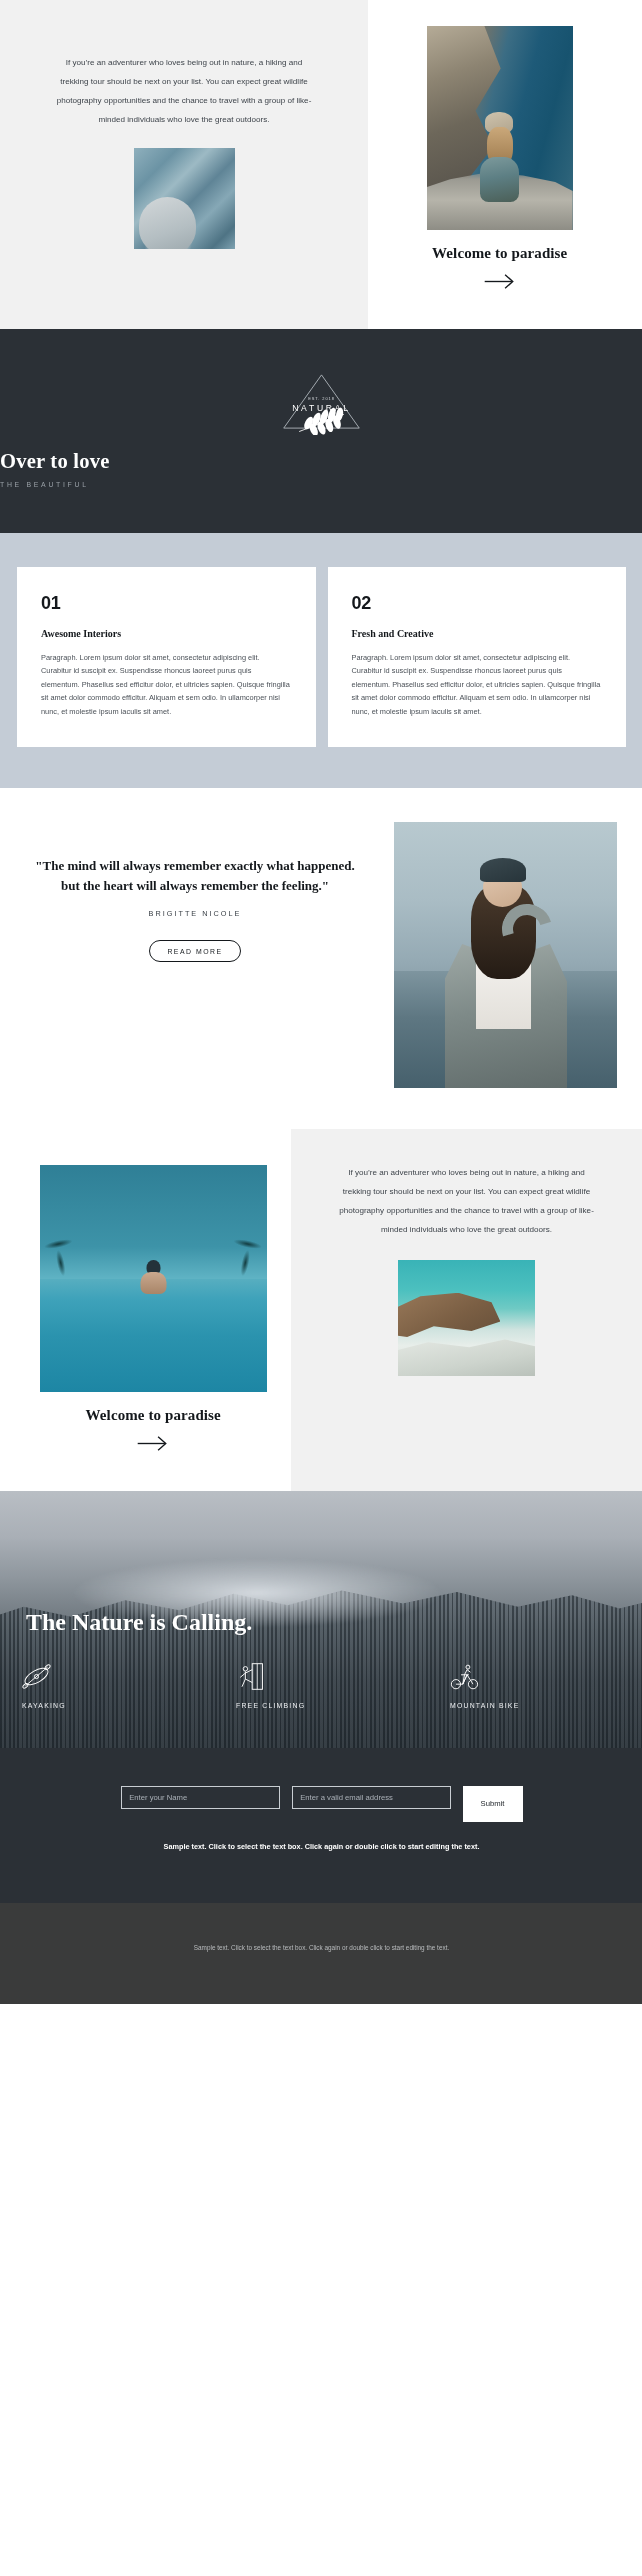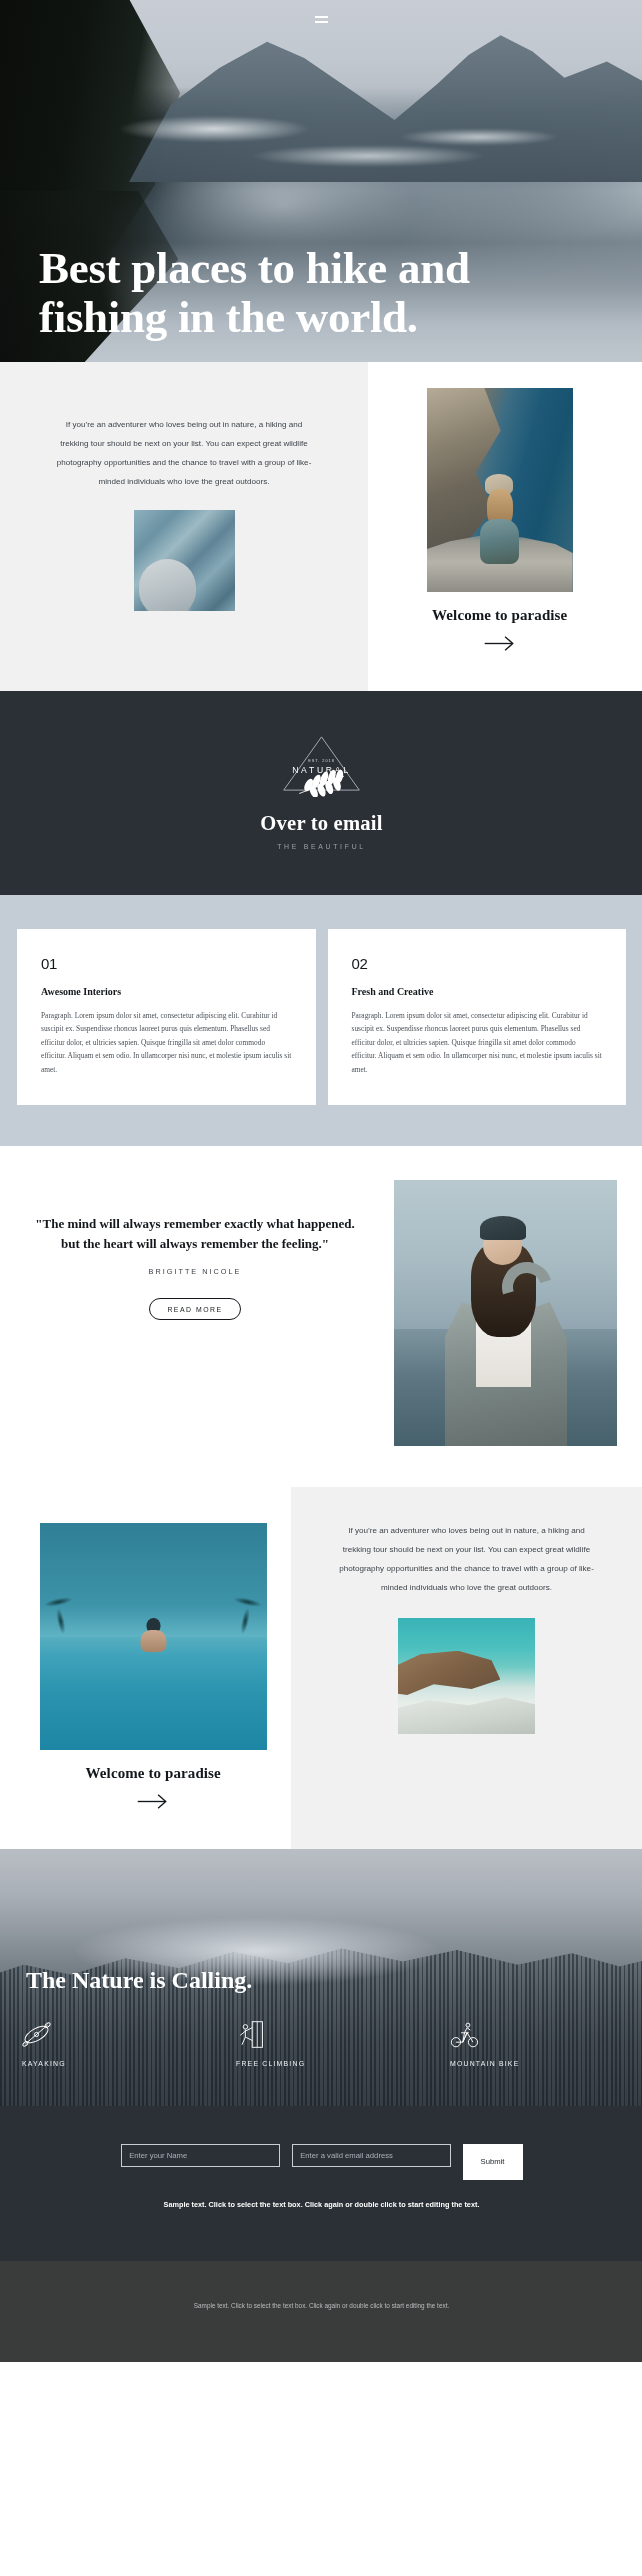--- a/index.html
+++ b/index.html
@@ -154,47 +154,47 @@
     font-size: 15px; margin-top: 14.6px; color: #14181c; letter-spacing: 0.1px;
   }
   .arrow-link {
     display: block; margin: 10.3px auto 0; width: 34px; height: 19px;
     cursor: pointer;
   }
 
   
   .brand {
     background: #2b3036; color: #ffffff;
-    padding: 39px 0 45px; text-align: center;
+    padding: 39px 0 45px; 
   }
   .logo-wrap { width: 103px; height: 67px; margin: 0 auto 15.4px; position: relative; }
   .brand-title {
     font-family: "Liberation Serif", serif; font-weight: 700;
     font-size: 20.6px; letter-spacing: 0.2px; color: #fff;
   }
   .brand-sub {
     margin-top: 7.7px; font-size: 6.9px; letter-spacing: 2.7px;
     color: #9aa1a8;
   }
 
   
   .cards {
     background: #c4ccd6; padding: 34px 17px 41px;
     display: flex; gap: 12px; justify-content: center;
   }
   .card { background: #ffffff; width: 302px; padding: 26px 24px 29px; }
   .card-num {
-    font-size: 15px; font-weight: 400; letter-spacing: -0.3px;
+    font-size: 18px; font-weight: 700; letter-spacing: -0.3px;
     color: #14181c; margin-bottom: 13.7px;
   }
   .card-title {
     font-family: "Liberation Serif", serif; font-weight: 700;
     font-size: 10px; color: #14181c; margin-bottom: 12px;
   }
-  .card-text { font-size: 7.4px; line-height: 1.82; color: #4a5057; font-family: Liberation Serif, serif; }
+  .card-text { font-size: 7.4px; line-height: 1.82; color: #4a5057; }
 
   
   .quote-sec { display: flex; background: #ffffff; padding: 34px 0 41px; }
   .quote-left { width: 394px; padding: 34px 33px 0 29px; text-align: center; }
   .quote-text {
     font-family: "Liberation Serif", serif; font-weight: 700;
     font-size: 13px; line-height: 1.55; color: #14181c;
   }
   .quote-author {
     margin-top: 13px; font-size: 7.3px; letter-spacing: 2px; color: #3a4047;
@@ -353,32 +353,20 @@
 
   
   .footer { background: #3a3b3b; padding: 39px 0 50px; text-align: center; }
   .footer-note { font-size: 6.4px; line-height: 1.85; color: #b9bcbe; }
 </style>
 </head>
 <body>
 
 <div class="page">
 
-  <section class="hero">
-    <div class="hero-photo"></div>
-    <div class="hero-fog"></div>
-    <div class="hero-reflect"></div>
-
-    <div class="menu-btn">
-      <span></span>
-      <span></span>
-    </div>
-
-    <h1 class="hero-title">Best places to hike and fishing in the world.</h1>
-  </section>
 
   <section class="intro">
     <div class="intro-left">
       <p class="intro-copy">If you’re an adventurer who loves being out in nature, a hiking and trekking tour should be next on your list. You can expect great wildlife photography opportunities and the chance to travel with a group of like-minded individuals who love the great outdoors.</p>
       <div class="intro-img-small"></div>
     </div>
     <div class="intro-right">
       <div class="paradise-img">
         <div class="paradise-person">
           <div class="cap"></div>
@@ -407,21 +395,21 @@
           <ellipse cx="63" cy="57" rx="4" ry="9" transform="rotate(20 63 57)"></ellipse>
           <ellipse cx="72" cy="55" rx="4" ry="9" transform="rotate(16 72 55)"></ellipse>
           <ellipse cx="81" cy="54" rx="4" ry="8" transform="rotate(12 81 54)"></ellipse>
           <ellipse cx="51" cy="72" rx="4" ry="7.5" transform="rotate(-24 51 72)"></ellipse>
           <ellipse cx="60" cy="70" rx="4" ry="8" transform="rotate(-22 60 70)"></ellipse>
           <ellipse cx="69" cy="67" rx="4" ry="8" transform="rotate(-20 69 67)"></ellipse>
           <ellipse cx="78" cy="63" rx="4" ry="8" transform="rotate(-18 78 63)"></ellipse>
         </g>
       </svg>
     </div>
-    <div class="brand-title">Over to email</div>
+    <div class="brand-title">Over to love</div>
     <div class="brand-sub">THE BEAUTIFUL</div>
   </section>
 
   <section class="cards">
     <div class="card">
       <div class="card-num">01</div>
       <div class="card-title">Awesome Interiors</div>
       <div class="card-text">Paragraph. Lorem ipsum dolor sit amet, consectetur adipiscing elit. Curabitur id suscipit ex. Suspendisse rhoncus laoreet purus quis elementum. Phasellus sed efficitur dolor, et ultricies sapien. Quisque fringilla sit amet dolor commodo efficitur. Aliquam et sem odio. In ullamcorper nisi nunc, et molestie ipsum iaculis sit amet.</div>
     </div>
     <div class="card">

